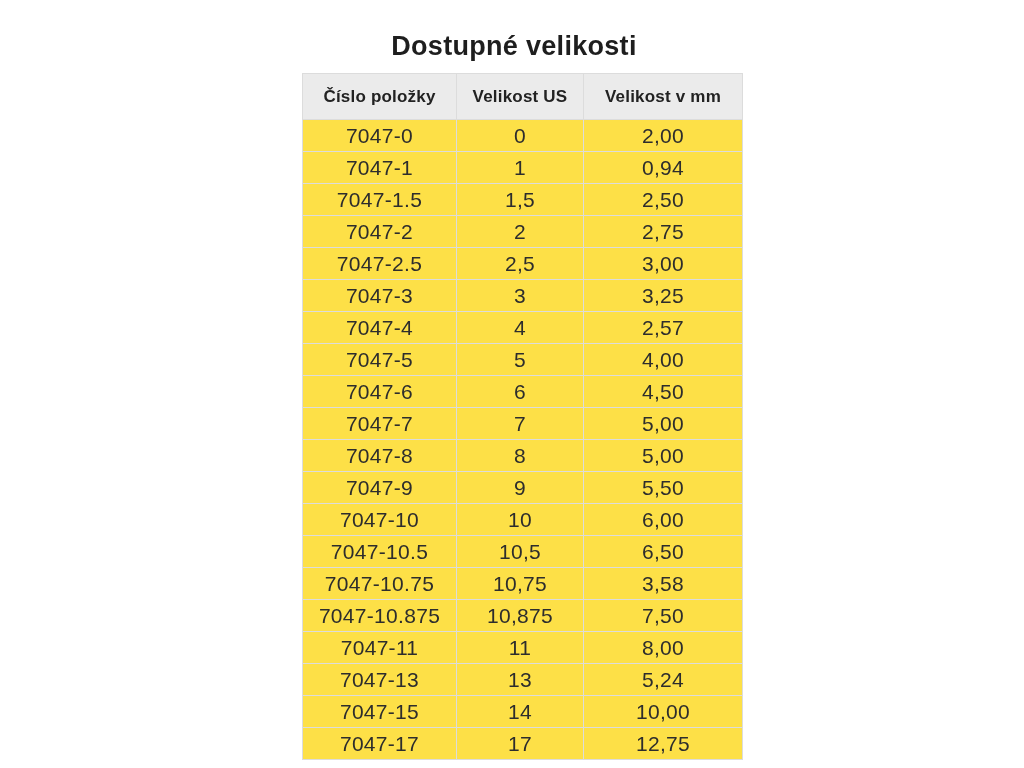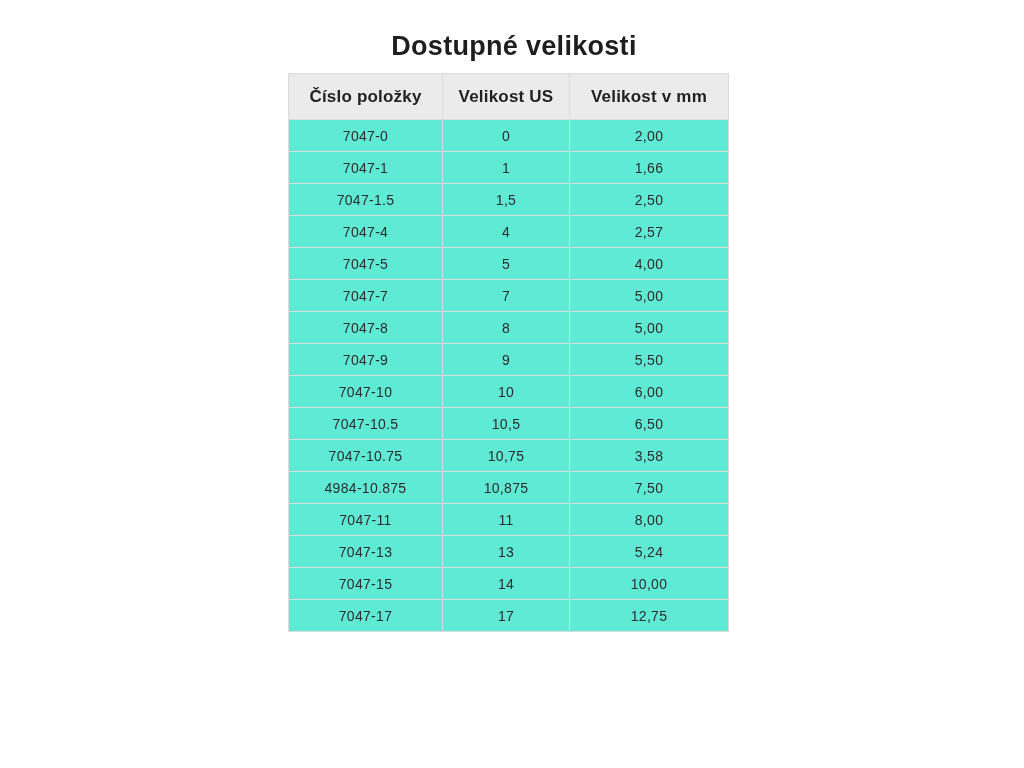--- a/index.html
+++ b/index.html
@@ -19,43 +19,43 @@
     margin: 2px;
     text-align: center;
     font-size: 27px;
     font-weight: 700;
     color: #1e1e1e;
     letter-spacing: 0.3px;
   }
   table.sizes-table {
     position: absolute;
     top: 73px;
-    left: 288px;
+    left: 302px;
     border-collapse: collapse;
     table-layout: fixed;
   }
   .sizes-table th,
   .sizes-table td {
     border: 1px solid #dcdcdc;
     text-align: center;
     vertical-align: middle;
     padding: 0;
   }
   .sizes-table th {
     background: #ebebeb;
     height: 45px;
     font-size: 17px;
     font-weight: 700;
     color: #222222;
     letter-spacing: 0.2px;
   }
   .sizes-table td {
-    background: #5eead4;
+    background: #fde047;
     height: 31px;
-    font-size: 14px;
+    font-size: 21px;
     color: #2d2d2d;
     letter-spacing: 0.3px;
   }
   .col-item { width: 154px; }
   .col-us   { width: 127px; }
   .col-mm   { width: 159px; }
 </style>
 </head>
 <body>
 
@@ -76,36 +76,56 @@
   </thead>
   <tbody>
       <tr>
         <td>7047-0</td>
         <td>0</td>
         <td>2,00</td>
       </tr>
       <tr>
         <td>7047-1</td>
         <td>1</td>
-        <td>1,66</td>
+        <td>0,94</td>
       </tr>
       <tr>
         <td>7047-1.5</td>
         <td>1,5</td>
         <td>2,50</td>
+      </tr>
+      <tr>
+        <td>7047-2</td>
+        <td>2</td>
+        <td>2,75</td>
+      </tr>
+      <tr>
+        <td>7047-2.5</td>
+        <td>2,5</td>
+        <td>3,00</td>
+      </tr>
+      <tr>
+        <td>7047-3</td>
+        <td>3</td>
+        <td>3,25</td>
       </tr>
       <tr>
         <td>7047-4</td>
         <td>4</td>
         <td>2,57</td>
       </tr>
       <tr>
         <td>7047-5</td>
         <td>5</td>
         <td>4,00</td>
+      </tr>
+      <tr>
+        <td>7047-6</td>
+        <td>6</td>
+        <td>4,50</td>
       </tr>
       <tr>
         <td>7047-7</td>
         <td>7</td>
         <td>5,00</td>
       </tr>
       <tr>
         <td>7047-8</td>
         <td>8</td>
         <td>5,00</td>
@@ -124,21 +144,21 @@
         <td>7047-10.5</td>
         <td>10,5</td>
         <td>6,50</td>
       </tr>
       <tr>
         <td>7047-10.75</td>
         <td>10,75</td>
         <td>3,58</td>
       </tr>
       <tr>
-        <td>4984-10.875</td>
+        <td>7047-10.875</td>
         <td>10,875</td>
         <td>7,50</td>
       </tr>
       <tr>
         <td>7047-11</td>
         <td>11</td>
         <td>8,00</td>
       </tr>
       <tr>
         <td>7047-13</td>

